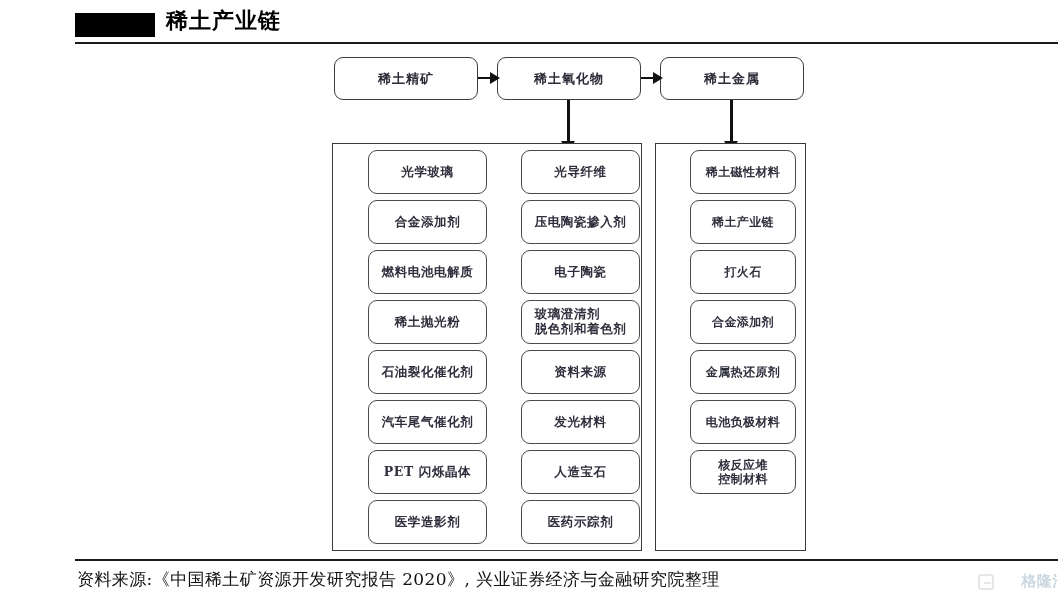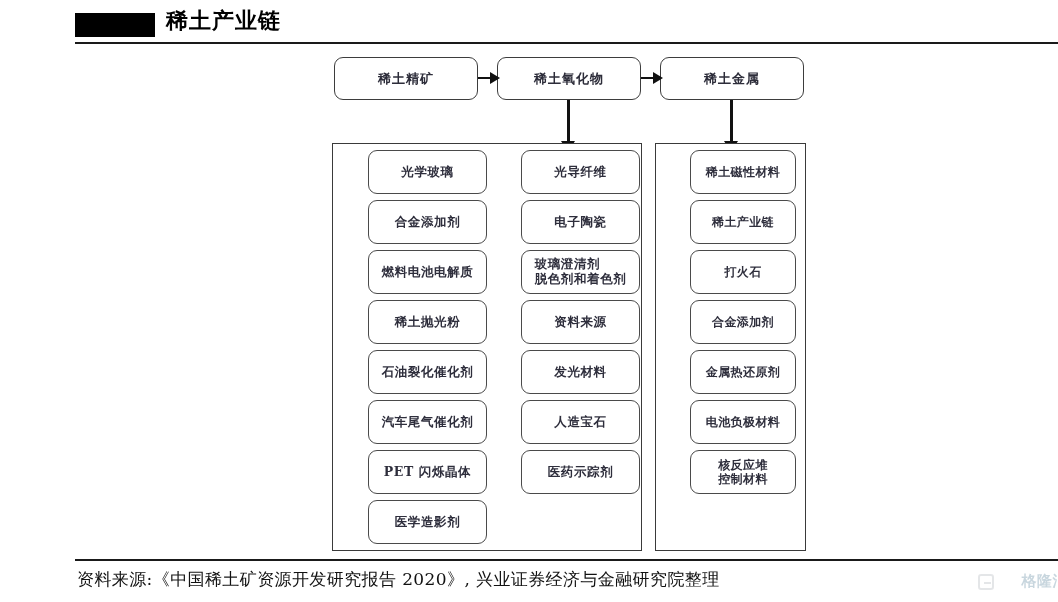--- a/index.html
+++ b/index.html
@@ -229,20 +229,21 @@
     <div class="item-box">燃料电池电解质</div>
     <div class="item-box">稀土抛光粉</div>
     <div class="item-box">石油裂化催化剂</div>
     <div class="item-box">汽车尾气催化剂</div>
     <div class="item-box">PET 闪烁晶体</div>
     <div class="item-box">医学造影剂</div>
   </div>
 
   <div class="item-column" id="item-column-1">
     <div class="item-box">光导纤维</div>
+    <div class="item-box">压电陶瓷掺入剂</div>
     <div class="item-box">电子陶瓷</div>
     <div class="item-box">玻璃澄清剂
 脱色剂和着色剂</div>
     <div class="item-box">资料来源</div>
     <div class="item-box">发光材料</div>
     <div class="item-box">人造宝石</div>
     <div class="item-box">医药示踪剂</div>
   </div>
 
   <div class="item-column" id="item-column-2">

